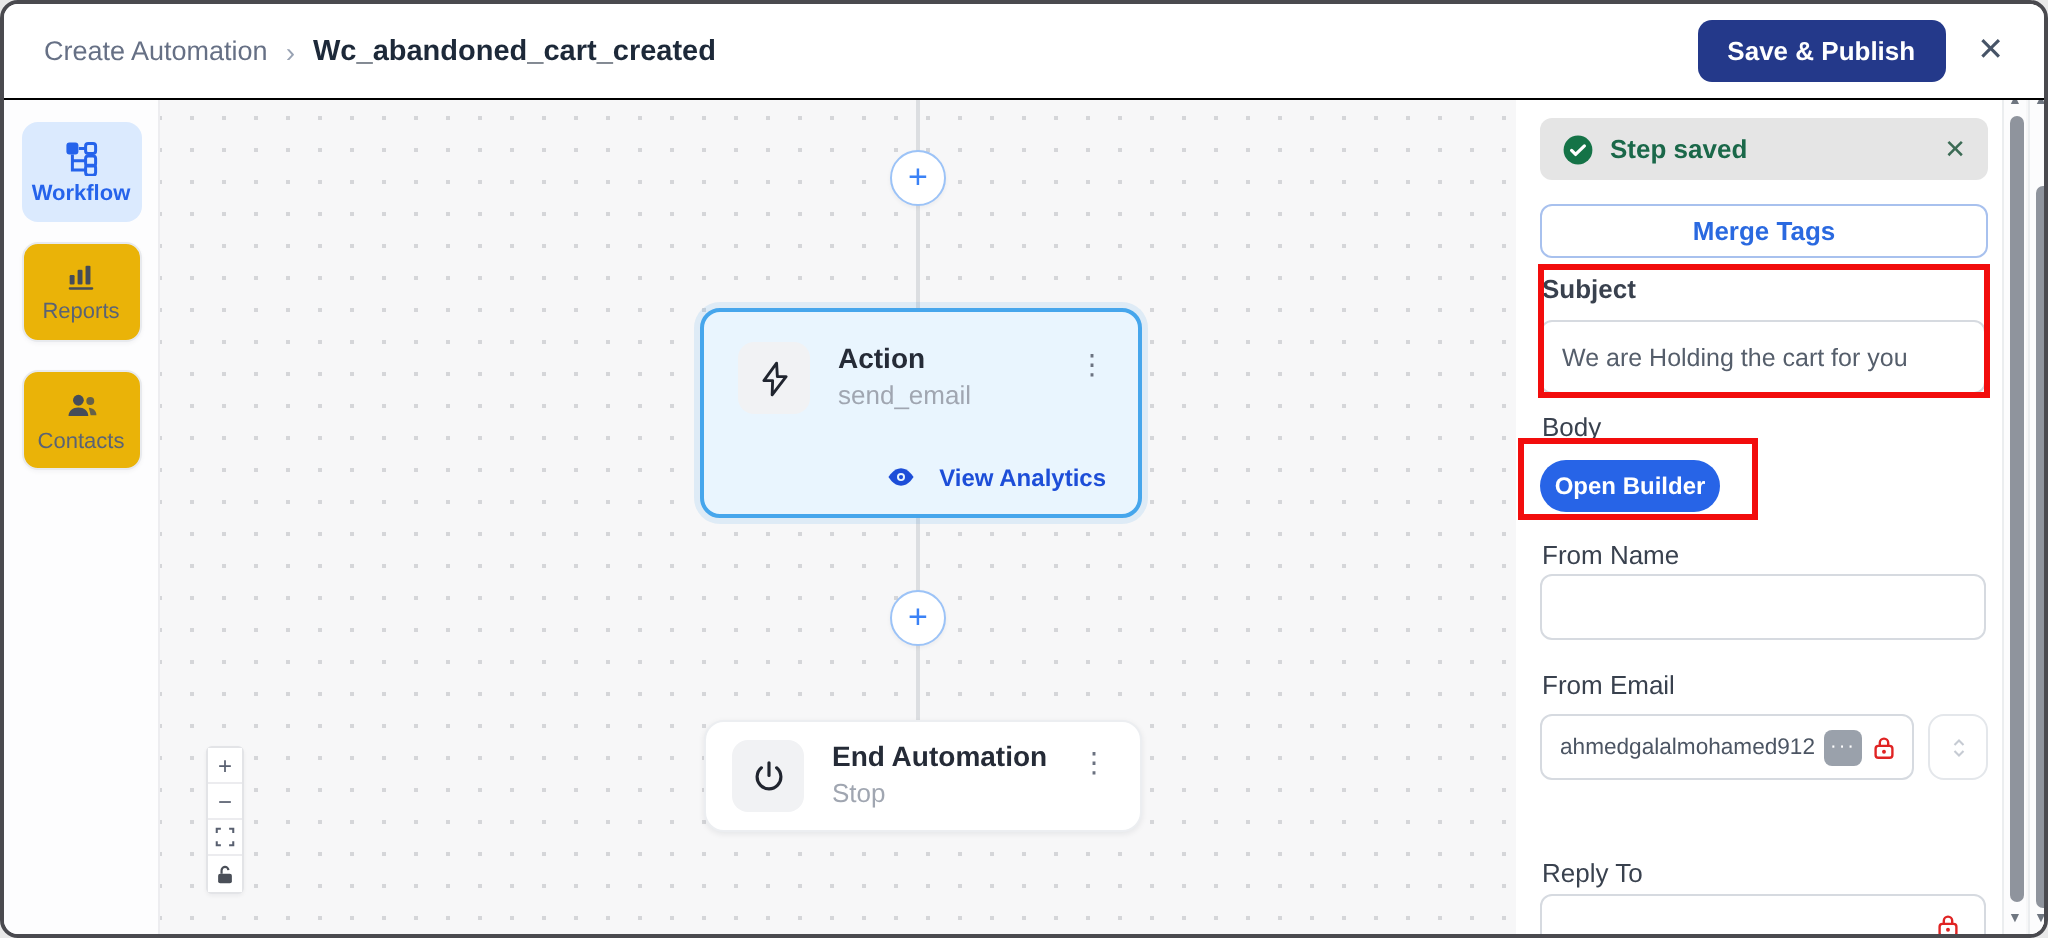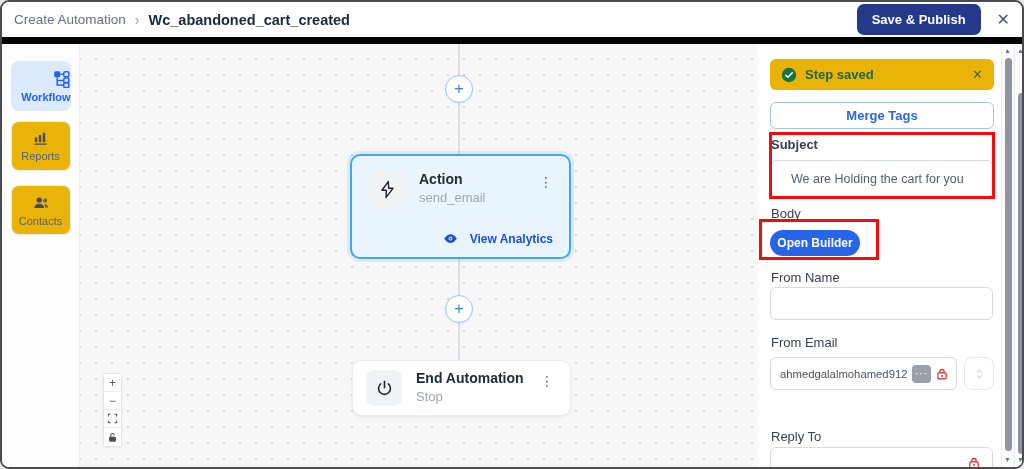--- a/index.html
+++ b/index.html
@@ -1,32 +1,32 @@
 <!DOCTYPE html>
 <html><head>
 <meta charset="utf-8">
 <style>
   * { margin:0; padding:0; box-sizing:border-box; }
   html,body { width:1024px; height:469px; overflow:hidden; background:#e9e9e9; }
   body { font-family:"Liberation Sans","DejaVu Sans",sans-serif; }
   #app { position:relative; width:1024px; height:469px; background:#fff; border:2px solid #4a4a4f; border-radius:9px; overflow:hidden; }
 
   
-  .topbar { position:absolute; left:0; top:0; width:100%; height:42px; background:#fff; border-bottom:7px solid #000000; display:flex; align-items:center; padding:0 12px; z-index:40; }
+  .topbar { position:absolute; left:0; top:0; width:100%; height:48px; background:#fff; border-bottom:1px solid #000000; display:flex; align-items:center; padding:0 20px; z-index:40; }
   .crumb-parent { font-size:13.5px; color:#667085; cursor:pointer; }
   .crumb-sep { font-size:14px; color:#98a2b3; margin:0 9px; }
   .crumb-current { font-size:14.5px; font-weight:700; color:#1d2939; }
   .topbar-right { margin-left:auto; display:flex; align-items:center; gap:16px; }
   .save-btn { background:#24398a; color:#fff; font-size:13px; font-weight:600; border:none; border-radius:7px; padding:8px 15px; cursor:pointer; }
   .close-x { font-size:16px; color:#475467; cursor:pointer; line-height:1; }
 
   
   .sidebar { position:absolute; left:0; top:41px; bottom:0; width:78px; background:#fdfdfe; border-right:1px solid #ededf0; z-index:30; }
   .side-item { width:60px; height:50px; margin:0 auto; border-radius:8px; display:flex; flex-direction:column; align-items:center; justify-content:center; gap:3px; font-size:11px; cursor:pointer; }
-  .side-item.first { margin-top:18px;align-items:flex-end; }
+  .side-item.first { margin-top:18px; }
   .side-item.gap-sm { margin-top:10px; }
   .side-item.gap-lg { margin-top:14px; }
   .side-item.active { background:#dbeafe; color:#2563eb; font-weight:600; }
   .side-item.normal { background:#eab308; border:1px solid #e8eaee; color:#5a6375; box-shadow:0 1px 2px rgba(16,24,40,.04); }
 
   
   .canvas { position:absolute; left:78px; top:41px; right:0; bottom:0; background:#f7f7f8;
     background-image:radial-gradient(circle,#d5d6d9 1.1px,transparent 1.2px); background-size:16px 16px; background-position:8px 8px; z-index:1; }
   .connector { position:absolute; left:456px; top:41px; width:2px; height:317px; background:#dcdee1; z-index:2; }
   .plus-btn { position:absolute; width:28px; height:28px; border-radius:50%; background:#fff; border:1.5px solid #9cc3f7; color:#3b82f6; display:flex; align-items:center; justify-content:center; font-size:17px; font-weight:400; z-index:3; cursor:pointer; box-shadow:0 1px 2px rgba(16,24,40,.05); }
@@ -46,27 +46,27 @@
   .node-footer { position:absolute; right:16px; bottom:11px; display:flex; align-items:center; gap:12px; cursor:pointer; }
   .node-footer span { font-size:12px; font-weight:600; color:#1d4ed8; }
 
   
   .zoomctl { position:absolute; left:101px; top:371px; width:19px; z-index:4; border:1px solid #e3e4e7; border-radius:3px; background:#fff; box-shadow:0 1px 2px rgba(16,24,40,.05); }
   .zbtn { width:100%; height:18px; display:flex; align-items:center; justify-content:center; font-size:12px; color:#596070; border-bottom:1px solid #ececef; cursor:pointer; background:#fff; }
   .zbtn:last-child { border-bottom:none; }
 
   
   .panel { position:absolute; left:756px; top:41px; width:243px; height:428px; background:#fff; z-index:10; overflow:hidden; }
-  .toast { position:absolute; left:12px; top:16px; width:224px; height:31px; background:#eab308; border-radius:6px; display:flex; align-items:center; padding:0 11px; gap:8px; }
+  .toast { position:absolute; left:12px; top:16px; width:224px; height:31px; background:#e5e5e5; border-radius:6px; display:flex; align-items:center; padding:0 11px; gap:8px; }
   .toast-text { font-size:13px; font-weight:600; color:#1a6849; }
   .toast-x { margin-left:auto; font-size:13px; color:#3c6b55; cursor:pointer; }
   .merge-btn { position:absolute; left:12px; top:59px; width:224px; height:27px; background:#fff; border:1px solid #a8c1ee; border-radius:6px; color:#2a69e0; font-size:13px; font-weight:600; display:flex; align-items:center; justify-content:center; cursor:pointer; }
   .f-label { position:absolute; left:13px; font-size:13px; color:#39414e; }
   .l-subject { top:94px;font-weight:bold; } .l-body { top:163px; } .l-fromname { top:227px; } .l-fromemail { top:292px; } .l-replyto { top:386px; }
-  .txt-input { position:absolute; left:12px; width:223px; height:37px; border:1px solid #d6dae0; border-radius:6px; background:#fff; padding:0 20px; font-size:12.5px; color:#555e6b; font-family:"Liberation Sans",sans-serif; outline:none; }
+  .txt-input { position:absolute; left:12px; width:223px; height:37px; border:1px solid #d6dae0; border-radius:6px; background:#fff; padding:0 10px; font-size:12.5px; color:#555e6b; font-family:"Liberation Sans",sans-serif; outline:none; }
   .in-subject { top:117px; }
   .in-fromname { top:244px; height:33px; }
   .in-replyto { top:404px; height:38px; padding-right:30px; }
   .open-builder { position:absolute; left:12px; top:187px; width:90px; height:26px; background:#2764e7; border:none; border-radius:13px; color:#fff; font-size:12px; font-weight:600; cursor:pointer; }
   .email-row { position:absolute; left:12px; top:314px; width:224px; height:33px; display:flex; gap:7px; }
   .email-input { flex:1; border:1px solid #d6dae0; border-radius:6px; display:flex; align-items:center; padding:0 7px 0 9px; gap:4px; overflow:hidden; }
   .email-text { font-size:11.3px; color:#4c5563; white-space:nowrap; overflow:hidden; }
   .dots-chip { background:#9aa1ab; color:#fff; border-radius:4px; font-size:10px; line-height:1; padding:4px 3px; flex:0 0 auto; letter-spacing:1px; }
   .email-select { width:30px; border:1px solid #e4e7eb; border-radius:8px; background:#fff; display:flex; align-items:center; justify-content:center; cursor:pointer; }
   .helper { position:absolute; left:13px; top:351px; width:224px; font-size:12px; line-height:1.35; color:#a3a9b3; }

